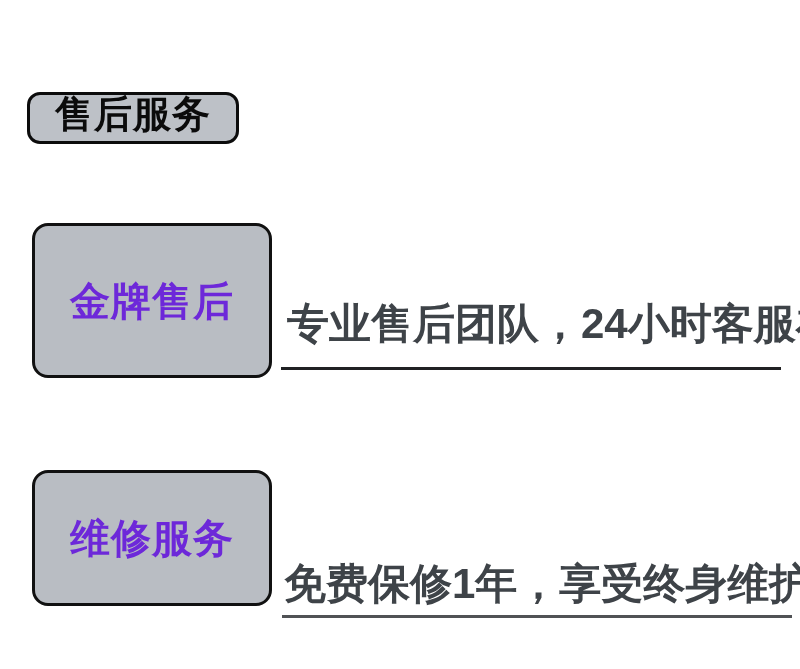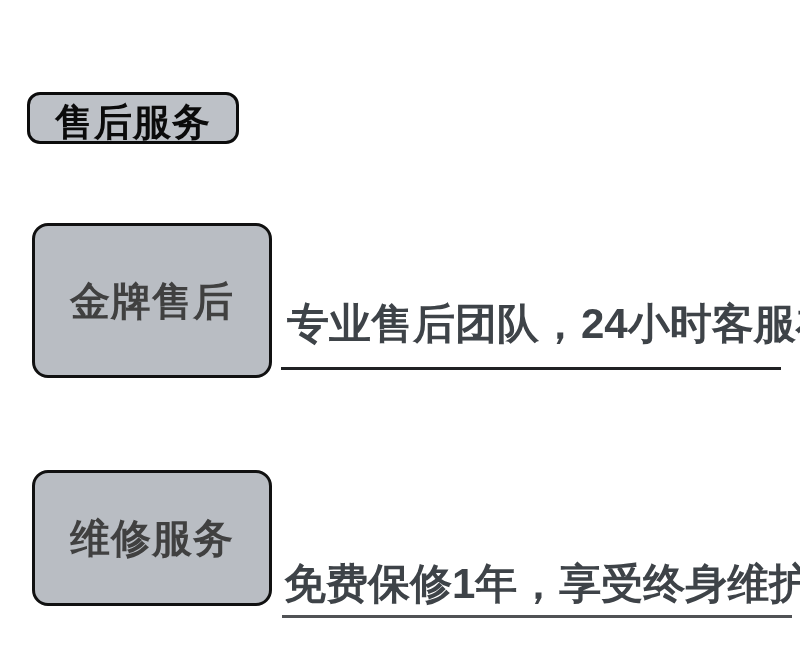--- a/index.html
+++ b/index.html
@@ -17,21 +17,21 @@
   .badge {
     position: absolute;
     left: 27px;
     top: 92px;
     width: 212px;
     height: 52px;
     background: #bdc1c7;
     border: 3px solid #0c0c0c;
     border-radius: 13px;
     display: flex;
-    align-items: flex-end;
+    align-items: flex-start;
     justify-content: center;
   }
   .badge span {
     font-size: 38px;
     font-weight: 700;
     color: #0b0b0b;
     letter-spacing: 1px;
     line-height: 1;
   }
 
@@ -45,21 +45,21 @@
     border-radius: 16px;
     display: flex;
     align-items: center;
     justify-content: center;
   }
   .card-1 { top: 223px; height: 155px; }
   .card-2 { top: 470px; height: 136px; }
   .card span {
     font-size: 40px;
     font-weight: 700;
-    color: #404040;
+    color: #6d28d9;
     letter-spacing: 1px;
     line-height: 1;
   }
 
   
   .desc {
     position: absolute;
     font-size: 42px;
     font-weight: 700;
     color: #3e4348;

